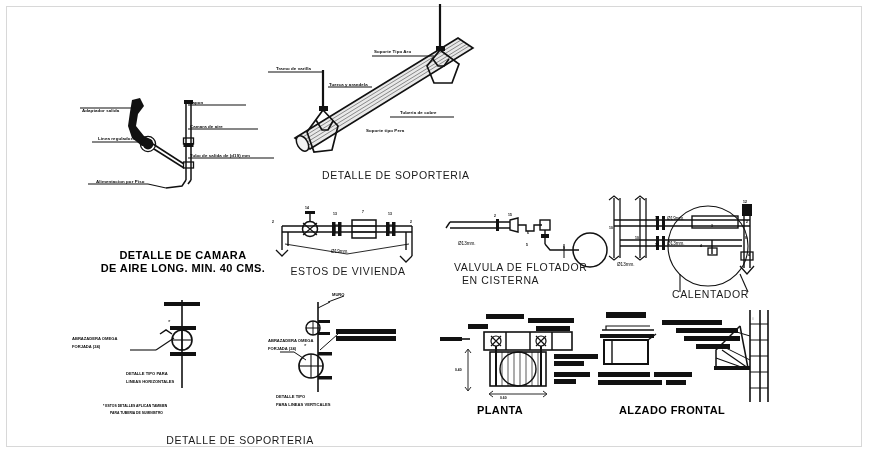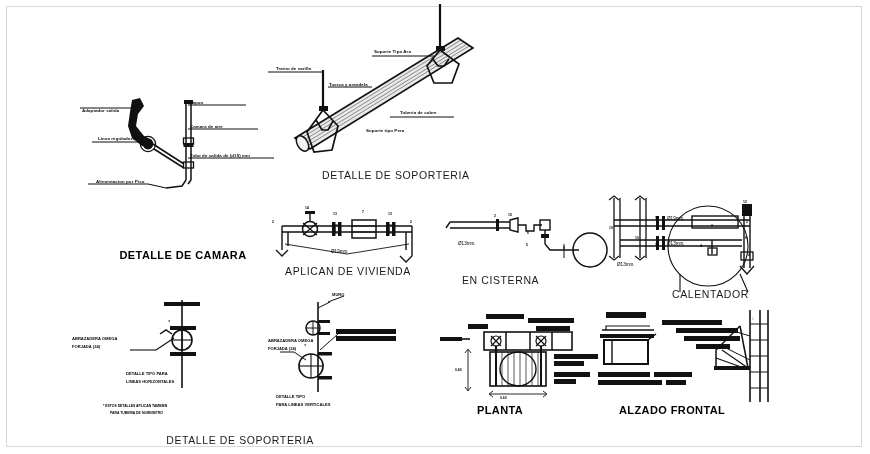--- a/index.html
+++ b/index.html
@@ -110,20 +110,21 @@
   </div>
 
   <div class="t sml" style="left:82px;top:108px;">Adaptador salida</div>
   <div class="t sml" style="left:98px;top:136px;">Linea reguladora</div>
   <div class="t sml" style="left:190px;top:100px;">Tapon</div>
   <div class="t sml" style="left:190px;top:124px;">Camara de aire</div>
   <div class="t sml" style="left:190px;top:153px;">Tubo de salida de (d19) mm</div>
   <div class="t sml" style="left:96px;top:179px;">Alimentacion por Piso</div>
 
   <div class="t cap-b ctr" style="left:108px;top:249px;width:150px;">DETALLE DE CAMARA</div>
+  <div class="t cap-b ctr" style="left:98px;top:262px;width:170px;">DE AIRE LONG. MIN. 40 CMS.</div>
 
   <div class="abs" style="left:272px;top:204px;">
     <svg width="150" height="62" viewBox="0 0 150 62">
 
       <line x1="10" y1="22" x2="140" y2="22" stroke="#111" stroke-width="1.4"></line>
       <line x1="10" y1="28" x2="140" y2="28" stroke="#111" stroke-width="1.4"></line>
 
       <line x1="10" y1="22" x2="10" y2="46" stroke="#111" stroke-width="1.4"></line>
       <line x1="16" y1="28" x2="16" y2="42" stroke="#111" stroke-width="1.4"></line>
       <path d="M4 46 L10 52 L16 46" fill="none" stroke="#111" stroke-width="1.3"></path>
@@ -156,21 +157,21 @@
       <path d="M13 40 L75 50 L137 40" fill="none" stroke="#111" stroke-width=".9"></path>
     </svg>
   </div>
   <div class="t tiny" style="left:272px;top:220px;">2</div>
   <div class="t tiny" style="left:305px;top:206px;">14</div>
   <div class="t tiny" style="left:333px;top:212px;">13</div>
   <div class="t tiny" style="left:362px;top:210px;">7</div>
   <div class="t tiny" style="left:388px;top:212px;">13</div>
   <div class="t tiny" style="left:410px;top:220px;">2</div>
   <div class="t dim" style="left:331px;top:249px;">Ø19mm.</div>
-  <div class="t cap ctr" style="left:272px;top:265px;width:152px;">APLICAN DE VIVIENDA</div>
+  <div class="t cap ctr" style="left:272px;top:265px;width:152px;">ESTOS DE VIVIENDA</div>
 
   <div class="abs" style="left:444px;top:210px;">
     <svg width="160" height="64" viewBox="0 0 160 64">
 
       <line x1="6" y1="12" x2="66" y2="12" stroke="#111" stroke-width="1.4"></line>
       <line x1="6" y1="18" x2="66" y2="18" stroke="#111" stroke-width="1.4"></line>
       <path d="M6 12 L2 18" fill="none" stroke="#111" stroke-width="1.4"></path>
 
       <g fill="#111">
           <rect x="52" y="9" width="3" height="12"></rect>
@@ -189,20 +190,21 @@
 
       <circle cx="146" cy="40" r="17" fill="none" stroke="#111" stroke-width="1.5"></circle>
     </svg>
   </div>
   <div class="t tiny" style="left:494px;top:214px;">2</div>
   <div class="t tiny" style="left:508px;top:213px;">15</div>
   <div class="t tiny" style="left:527px;top:231px;">6</div>
   <div class="t tiny" style="left:526px;top:243px;">5</div>
   <div class="t tiny" style="left:563px;top:246px;">9</div>
   <div class="t dim" style="left:458px;top:241px;">Ø13mm.</div>
+  <div class="t cap" style="left:454px;top:261px;">VALVULA DE FLOTADOR</div>
   <div class="t cap" style="left:462px;top:274px;">EN CISTERNA</div>
 
   <div class="abs" style="left:600px;top:196px;">
     <svg width="170" height="96" viewBox="0 0 170 96">
 
       <line x1="14" y1="2" x2="14" y2="62" stroke="#111" stroke-width="1.3"></line>
       <line x1="20" y1="2" x2="20" y2="62" stroke="#111" stroke-width="1.3"></line>
       <path d="M9 4 L14 0 L19 4" fill="none" stroke="#111" stroke-width="1.1"></path>
       <path d="M9 60 L14 64 L19 60" fill="none" stroke="#111" stroke-width="1.1"></path>
       <line x1="40" y1="2" x2="40" y2="62" stroke="#111" stroke-width="1.3"></line>

